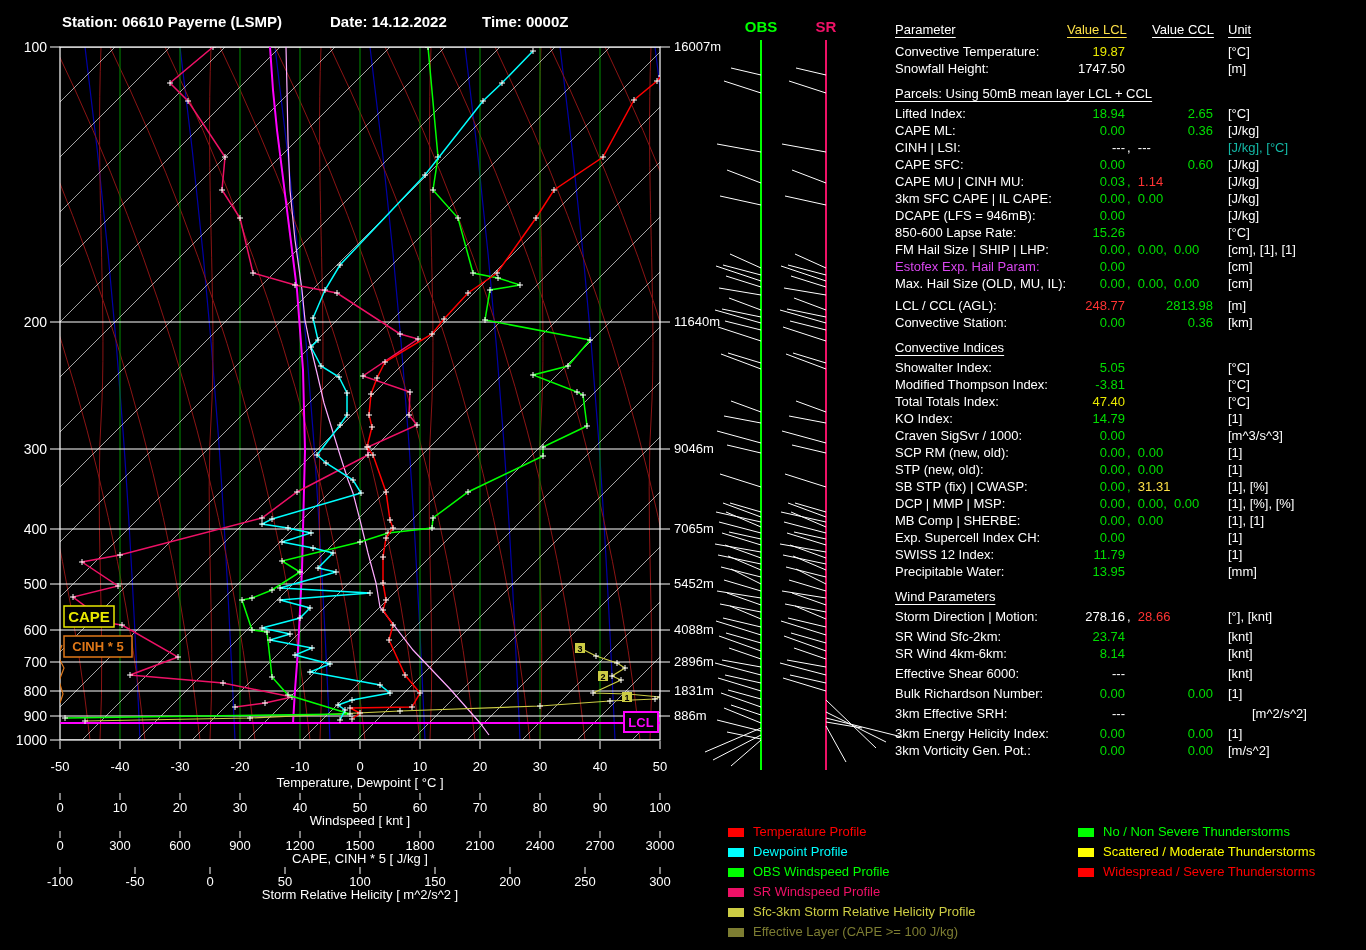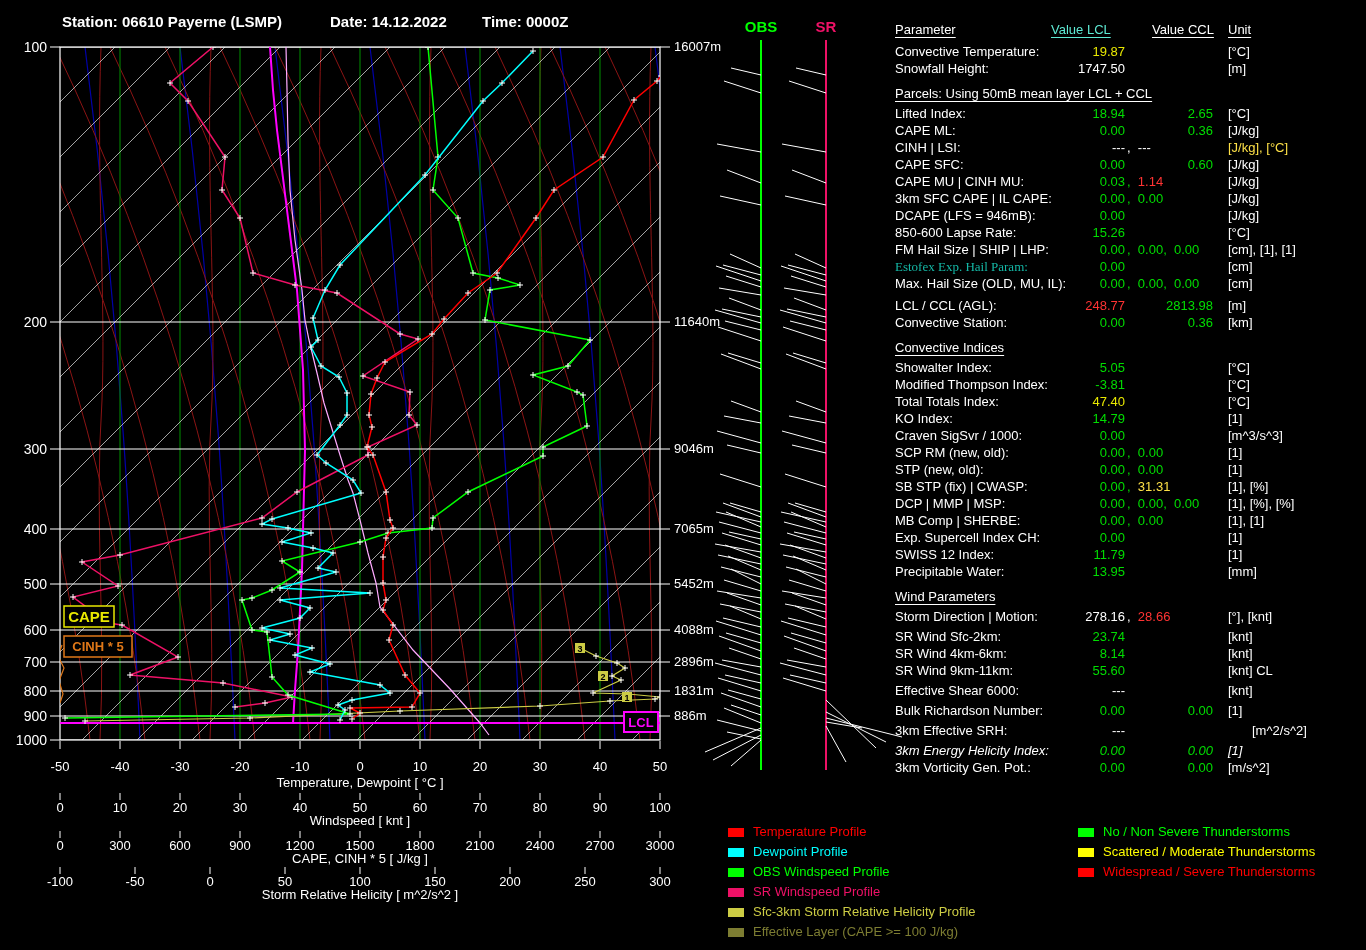--- a/index.html
+++ b/index.html
@@ -425,21 +425,21 @@
       </g>
     </svg>
   <div class="title-bar">
     <span style="left:62px">Station: 06610 Payerne (LSMP)</span>
     <span style="left:330px">Date: 14.12.2022</span>
     <span style="left:482px">Time: 0000Z</span>
   </div>
   <div id="panel">
       <div class="p-hdr">
         <span style="color: rgb(255, 255, 255); position: absolute; left: 0px;">Parameter</span>
-        <span style="color: #5eead4; position: absolute; left: 156px;">Value LCL</span>
+        <span style="color: #fde047; position: absolute; left: 172px;">Value LCL</span>
         <span style="color: rgb(255, 255, 255); position: absolute; left: 257px;">Value CCL</span>
         <span style="color: rgb(255, 255, 255); position: absolute; left: 333px;">Unit</span>
       </div>
       <div class="p-row">
         <span class="p-lbl" style="color: rgb(255, 255, 255);">Convective Temperature:</span>
         <div class="p-v1"><span style="color: rgb(232, 232, 0);">19.87</span></div>
         <span class="p-unit" style="color: rgb(255, 255, 255);">[°C]</span>
       </div>
       <div class="p-row">
         <span class="p-lbl" style="color: rgb(255, 255, 255);">Snowfall Height:</span>
@@ -456,21 +456,21 @@
       <div class="p-row">
         <span class="p-lbl" style="color: rgb(255, 255, 255);">CAPE ML:</span>
         <div class="p-v1"><span style="color: rgb(0, 221, 0);">0.00</span></div>
         <div class="p-v2"><span style="color: rgb(0, 221, 0);">0.36</span></div>
         <span class="p-unit" style="color: rgb(255, 255, 255);">[J/kg]</span>
       </div>
       <div class="p-row">
         <span class="p-lbl" style="color: rgb(255, 255, 255);">CINH | LSI:</span>
         <div class="p-v1"><span style="color: rgb(255, 255, 255);">---</span></div>
         <div class="p-v1x"><span style="color: rgb(255, 255, 255);">,</span><span style="color: rgb(255, 255, 255);">&nbsp; ---</span></div>
-        <span class="p-unit" style="color: #fde047;">[J/kg], [°C]</span>
+        <span class="p-unit" style="color: #14b8a6;">[J/kg], [°C]</span>
       </div>
       <div class="p-row">
         <span class="p-lbl" style="color: rgb(255, 255, 255);">CAPE SFC:</span>
         <div class="p-v1"><span style="color: rgb(0, 221, 0);">0.00</span></div>
         <div class="p-v2"><span style="color: rgb(0, 221, 0);">0.60</span></div>
         <span class="p-unit" style="color: rgb(255, 255, 255);">[J/kg]</span>
       </div>
       <div class="p-row">
         <span class="p-lbl" style="color: rgb(255, 255, 255);">CAPE MU | CINH MU:</span>
         <div class="p-v1"><span style="color: rgb(0, 221, 0);">0.03</span></div>
@@ -493,21 +493,21 @@
         <div class="p-v1"><span style="color: rgb(0, 221, 0);">15.26</span></div>
         <span class="p-unit" style="color: rgb(255, 255, 255);">[°C]</span>
       </div>
       <div class="p-row">
         <span class="p-lbl" style="color: rgb(255, 255, 255);">FM Hail Size | SHIP | LHP:</span>
         <div class="p-v1"><span style="color: rgb(0, 221, 0);">0.00</span></div>
         <div class="p-v1x"><span style="color: rgb(0, 221, 0);">,</span><span style="color: rgb(0, 221, 0);">&nbsp; 0.00</span><span style="color: rgb(0, 221, 0);">,</span><span style="color: rgb(0, 221, 0);">&nbsp; 0.00</span></div>
         <span class="p-unit" style="color: rgb(255, 255, 255);">[cm], [1], [1]</span>
       </div>
       <div class="p-row">
-        <span class="p-lbl" style="color: #14b8a6; font-family: Liberation Serif, serif;">Estofex Exp. Hail Param:</span>
+        <span class="p-lbl" style="color: #d946ef;">Estofex Exp. Hail Param:</span>
         <div class="p-v1"><span style="color: rgb(0, 221, 0);">0.00</span></div>
         <span class="p-unit" style="color: rgb(255, 255, 255);">[cm]</span>
       </div>
       <div class="p-row">
         <span class="p-lbl" style="color: rgb(255, 255, 255);">Max. Hail Size (OLD, MU, IL):</span>
         <div class="p-v1"><span style="color: rgb(0, 221, 0);">0.00</span></div>
         <div class="p-v1x"><span style="color: rgb(0, 221, 0);">,</span><span style="color: rgb(0, 221, 0);">&nbsp; 0.00</span><span style="color: rgb(0, 221, 0);">,</span><span style="color: rgb(0, 221, 0);">&nbsp; 0.00</span></div>
         <span class="p-unit" style="color: rgb(255, 255, 255);">[cm]</span>
       </div>
       <div class="p-row" style="margin-top: 5px; text-decoration: underline;">
@@ -603,42 +603,37 @@
       <div class="p-row" style="margin-top: 3px;">
         <span class="p-lbl" style="color: rgb(255, 255, 255);">SR Wind Sfc-2km:</span>
         <div class="p-v1"><span style="color: rgb(0, 221, 0);">23.74</span></div>
         <span class="p-unit" style="color: rgb(255, 255, 255);">[knt]</span>
       </div>
       <div class="p-row">
         <span class="p-lbl" style="color: rgb(255, 255, 255);">SR Wind 4km-6km:</span>
         <div class="p-v1"><span style="color: rgb(0, 221, 0);">8.14</span></div>
         <span class="p-unit" style="color: rgb(255, 255, 255);">[knt]</span>
       </div>
-      <div class="p-row">
-        <span class="p-lbl" style="color: rgb(255, 255, 255);">SR Wind 9km-11km:</span>
-        <div class="p-v1"><span style="color: rgb(0, 221, 0);">55.60</span></div>
-        <span class="p-unit" style="color: rgb(255, 255, 255);">[knt] CL</span>
-      </div>
       <div class="p-row" style="margin-top: 3px;">
         <span class="p-lbl" style="color: rgb(255, 255, 255);">Effective Shear 6000:</span>
         <div class="p-v1"><span style="color: rgb(255, 255, 255);">---</span></div>
         <span class="p-unit" style="color: rgb(255, 255, 255);">[knt]</span>
       </div>
       <div class="p-row" style="margin-top: 3px;">
         <span class="p-lbl" style="color: rgb(255, 255, 255);">Bulk Richardson Number:</span>
         <div class="p-v1"><span style="color: rgb(0, 221, 0);">0.00</span></div>
         <div class="p-v2"><span style="color: rgb(0, 221, 0);">0.00</span></div>
         <span class="p-unit" style="color: rgb(255, 255, 255);">[1]</span>
       </div>
       <div class="p-row" style="margin-top: 3px;">
         <span class="p-lbl" style="color: rgb(255, 255, 255);">3km Effective SRH:</span>
         <div class="p-v1"><span style="color: rgb(255, 255, 255);">---</span></div>
         <span class="p-unit" style="color: rgb(255, 255, 255); margin-left: 24px;">[m^2/s^2]</span>
       </div>
-      <div class="p-row" style="margin-top: 3px; font-style: italic;">
+      <div class="p-row" style="margin-top: 3px;">
         <span class="p-lbl" style="color: rgb(255, 255, 255);">3km Energy Helicity Index:</span>
         <div class="p-v1"><span style="color: rgb(0, 221, 0);">0.00</span></div>
         <div class="p-v2"><span style="color: rgb(0, 221, 0);">0.00</span></div>
         <span class="p-unit" style="color: rgb(255, 255, 255);">[1]</span>
       </div>
       <div class="p-row">
         <span class="p-lbl" style="color: rgb(255, 255, 255);">3km Vorticity Gen. Pot.:</span>
         <div class="p-v1"><span style="color: rgb(0, 221, 0);">0.00</span></div>
         <div class="p-v2"><span style="color: rgb(0, 221, 0);">0.00</span></div>
         <span class="p-unit" style="color: rgb(255, 255, 255);">[m/s^2]</span>

